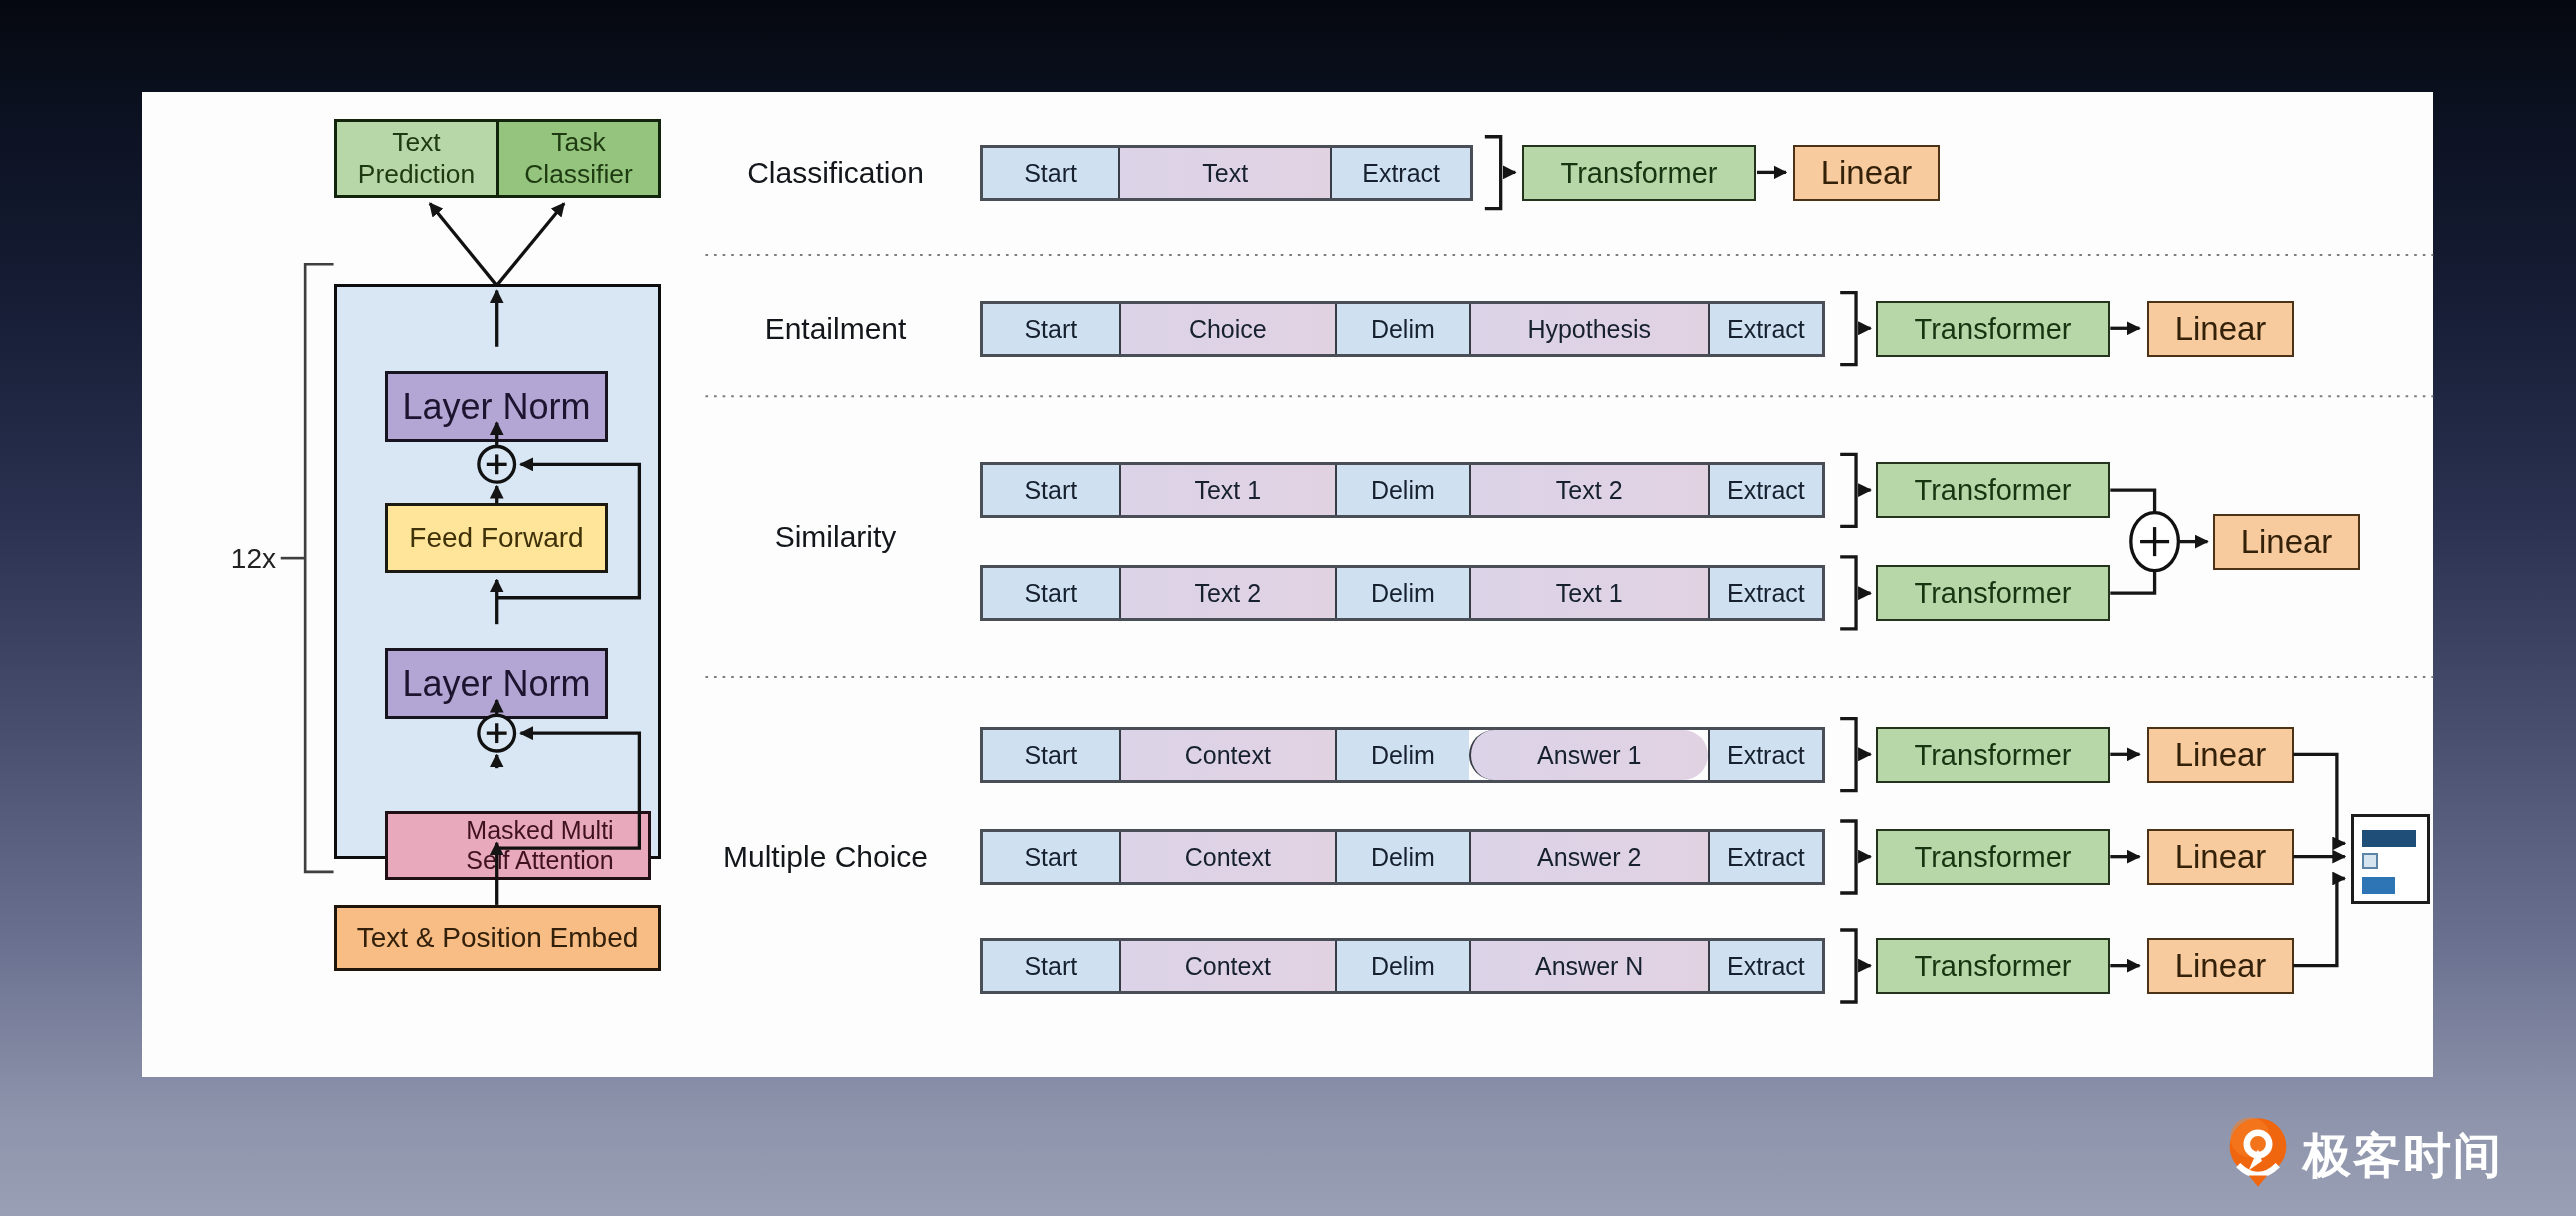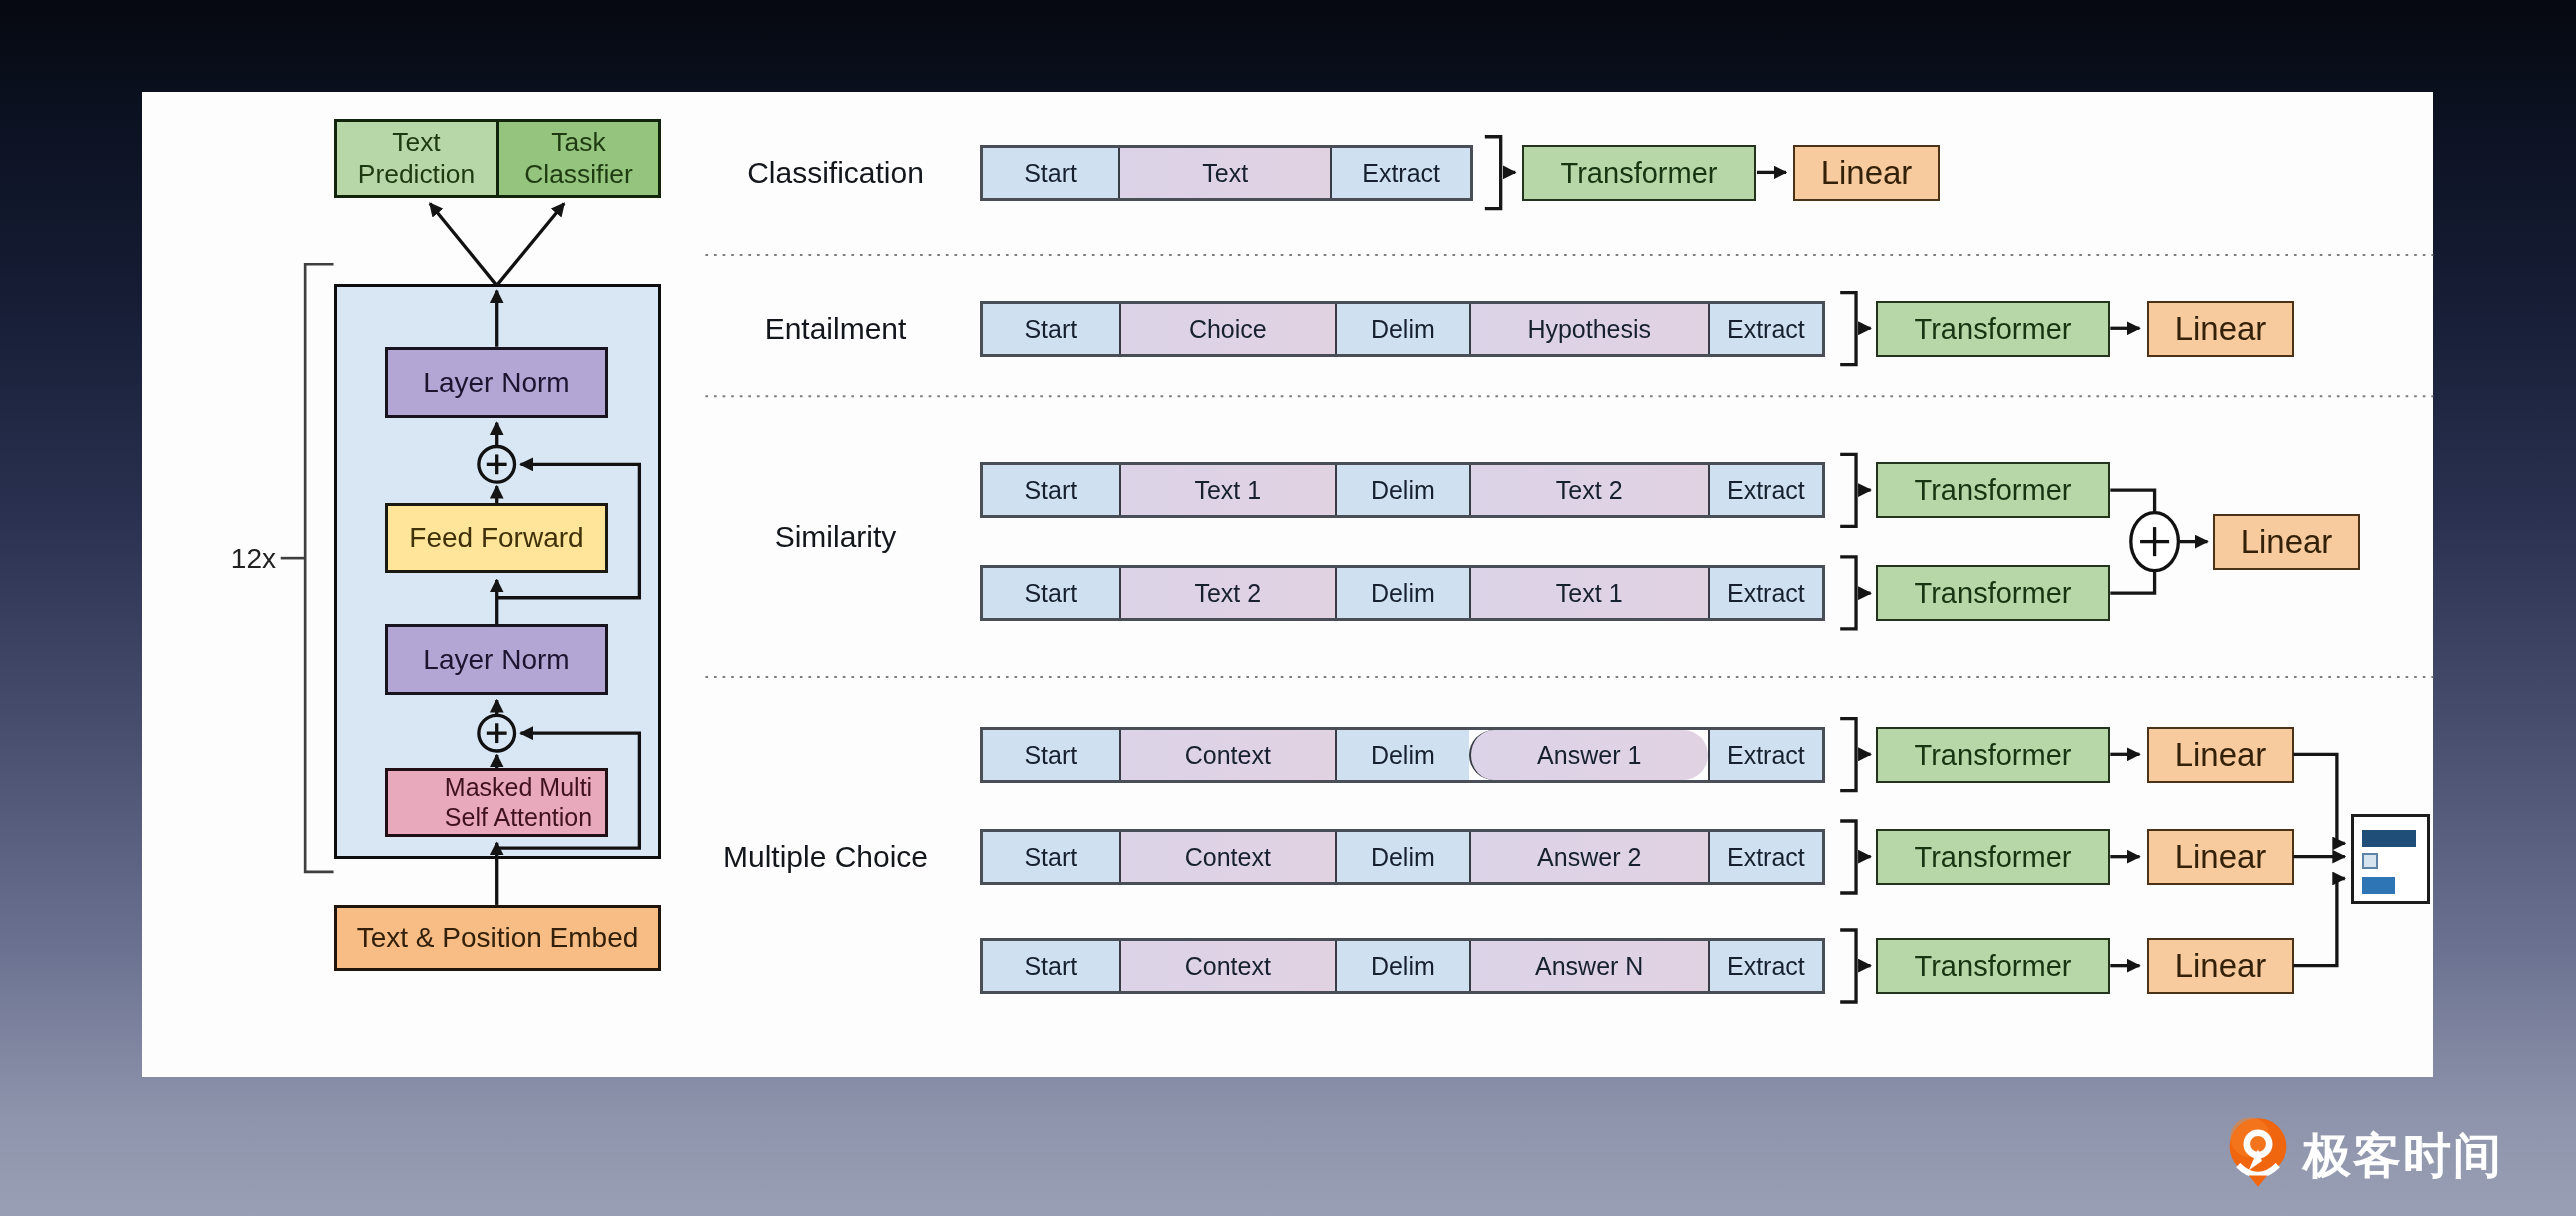--- a/index.html
+++ b/index.html
@@ -11,21 +11,21 @@
   .flexc { display: flex; align-items: center; justify-content: center; }
   svg.overlay { position: absolute; left: 0; top: 0; z-index: 5; pointer-events: none; }
 
   
   .greenpair { display: flex; border: 3.3px solid #13240c; }
   .gcell { display: flex; flex-direction: column; align-items: center; justify-content: center;
            font-size: 26.4px; line-height: 1.18; color: #1e3a10; flex: 1; }
   .gcell.light { background: #b7d7a9; }
   .gcell.dark  { background: #94c47e; border-left: 3.3px solid #13240c; }
   .bluebig { background: #d9e7f5; border: 3.3px solid #0d0d0d; }
-  .lnbox  { background: #b3a6d4; border: 3.3px solid #17131f; color: #1d1430; font-size: 28px; }
+  .lnbox  { background: #b3a6d4; border: 3.3px solid #17131f; color: #1d1430; font-size: 36px; margin-top: 24px; }
   .ffbox  { background: #fee599; border: 3.3px solid #1a1a10; color: #3f320a; font-size: 28px; }
   .mmbox  { background: #e9a9bd; border: 3.3px solid #201016; color: #40121f; font-size: 25px;
             flex-direction: column; line-height: 1.18; }
   .embox  { background: #f7bd85; border: 3.3px solid #1f150a; color: #33200a; font-size: 28px; }
   .repeat { font-size: 28px; color: #222; }
 
   
   .tasklabel { font-size: 30px; color: #13161b; }
   .tokenbar { display: flex; border: 3.3px solid #4a4f57; justify-content: center; }
   .cell { display: flex; align-items: center; justify-content: center; font-size: 25px; color: #16202e; }
@@ -61,21 +61,21 @@
 
   <div class="abs flexc lnbox" style="left:385px;top:347px;width:223px;height:71px;">
     <span>Layer Norm</span>
   </div>
   <div class="abs flexc ffbox" style="left:385px;top:503px;width:223px;height:70px;">
     <span>Feed Forward</span>
   </div>
   <div class="abs flexc lnbox" style="left:385px;top:624px;width:223px;height:71px;">
     <span>Layer Norm</span>
   </div>
-  <div class="abs flexc mmbox" style="left:385px;top:768px;width:223px;height:69px;padding-left:44px;">
+  <div class="abs flexc mmbox" style="left:385px;top:811px;width:266px;height:69px;padding-left:44px;">
     <div>Masked Multi</div>
     <div>Self Attention</div>
   </div>
   <div class="abs flexc embox" style="left:334px;top:905px;width:327px;height:66px;">
     <span>Text &amp; Position Embed</span>
   </div>
   <div class="abs repeat" style="left:206px;top:543px;width:70px;text-align:right;">12x</div>
 
   <div class="abs flexc tasklabel" style="left:697px;top:154px;width:277px;height:37px;">Classification</div>
   <div class="abs tokenbar" style="left:980px;top:145px;width:493px;height:56px;">

